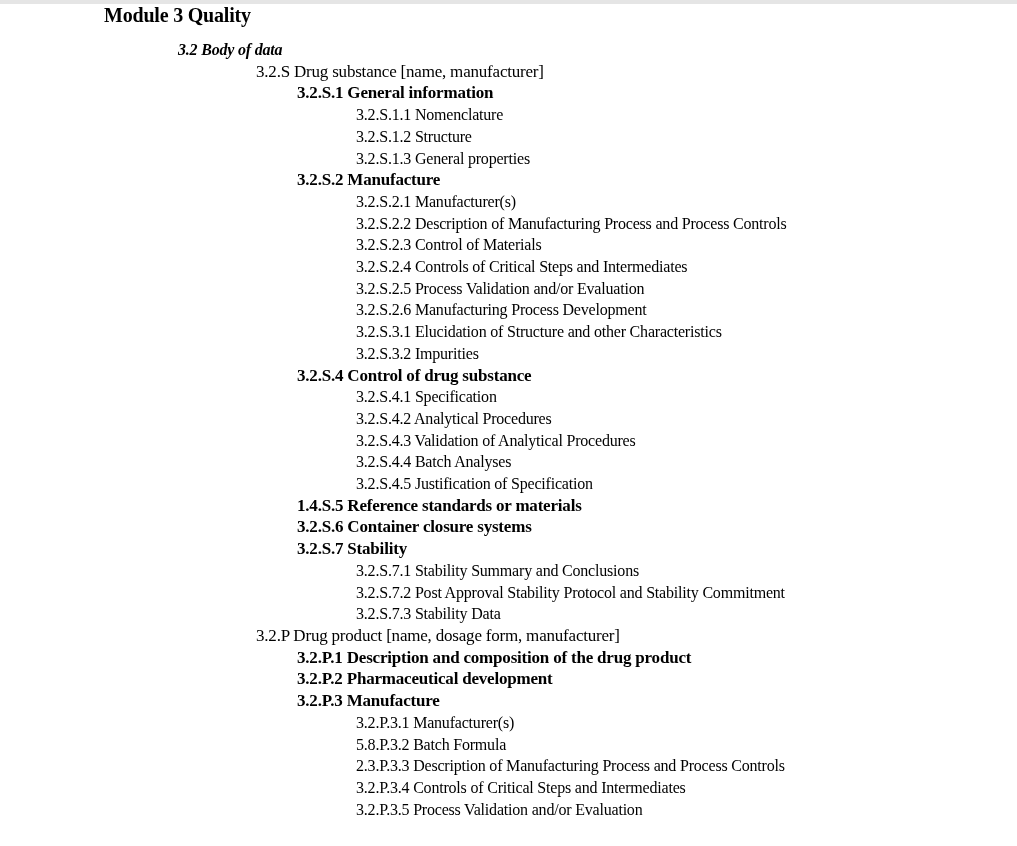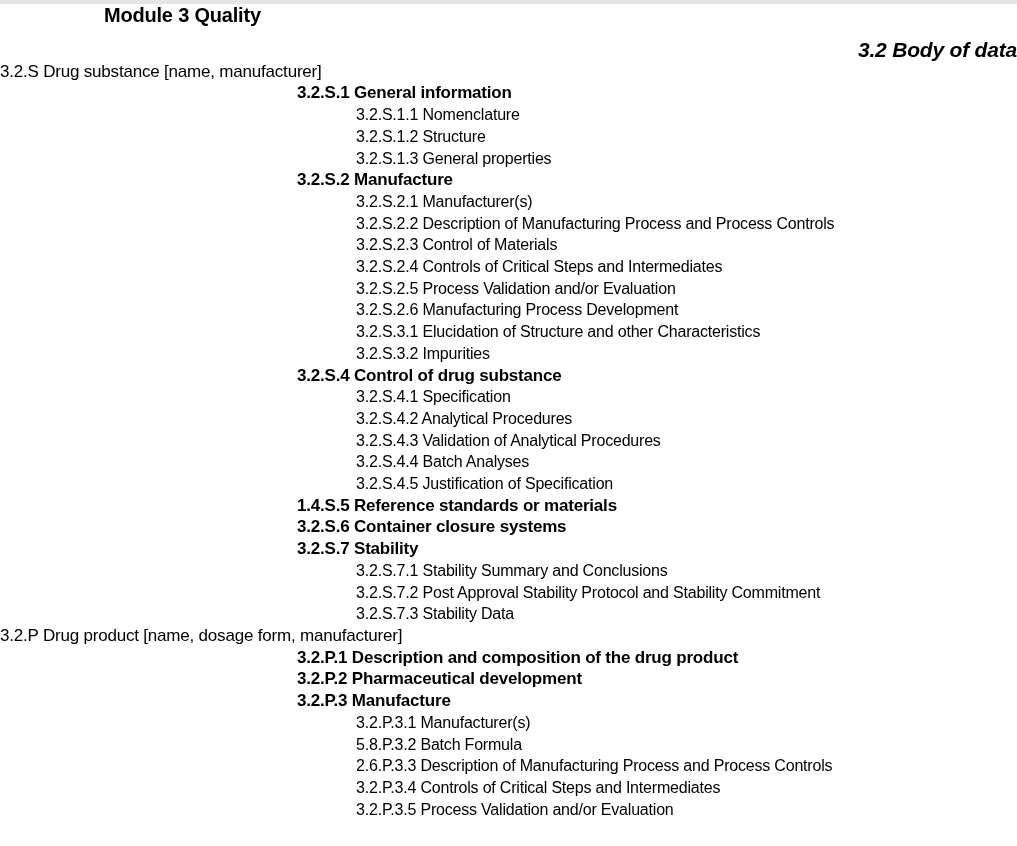--- a/index.html
+++ b/index.html
@@ -6,21 +6,21 @@
     margin: 0;
     padding: 0;
     background: #ffffff;
   }
   .page {
     position: relative;
     width: 1017px;
     height: 846px;
     background: #ffffff;
     overflow: hidden;
-    font-family: Liberation Sans, sans-serif;
+    font-family: Liberation Serif, serif;
     color: #000000;
   }
   .top-strip {
     position: absolute;
     top: 0;
     left: 0;
     width: 100%;
     height: 4px;
     background: #e5e5e5;
   }
@@ -40,28 +40,27 @@
     left: 0;
     right: 0;
   }
   .line {
     line-height: 21.7px;
     font-size: 16px;
     white-space: pre;
     letter-spacing: -0.2px;
   }
   .lvl1 { padding-left: 178px; }
-  .lvl2 { }
+  .lvl2 { padding-left: 256px; }
   .lvl3 { padding-left: 297px; }
   .lvl4 { padding-left: 356px; }
   .line.bold-italic {
     font-weight: bold;
     font-style: italic;
-    font-size: 21px;
-    text-align: right;
+    font-size: 16px;
   }
   .line.bold {
     font-weight: bold;
     font-size: 17px;
   }
   .line.regular-large {
     font-size: 17px;
   }
 </style>
 </head>
@@ -97,17 +96,17 @@
       <div class="line lvl3 bold">3.2.S.7 Stability</div>
       <div class="line lvl4 regular">3.2.S.7.1 Stability Summary and Conclusions</div>
       <div class="line lvl4 regular">3.2.S.7.2 Post Approval Stability Protocol and Stability Commitment</div>
       <div class="line lvl4 regular">3.2.S.7.3 Stability Data</div>
       <div class="line lvl2 regular-large">3.2.P Drug product [name, dosage form, manufacturer]</div>
       <div class="line lvl3 bold">3.2.P.1 Description and composition of the drug product</div>
       <div class="line lvl3 bold">3.2.P.2 Pharmaceutical development</div>
       <div class="line lvl3 bold">3.2.P.3 Manufacture</div>
       <div class="line lvl4 regular">3.2.P.3.1 Manufacturer(s)</div>
       <div class="line lvl4 regular">5.8.P.3.2 Batch Formula</div>
-      <div class="line lvl4 regular">2.6.P.3.3 Description of Manufacturing Process and Process Controls</div>
+      <div class="line lvl4 regular">2.3.P.3.3 Description of Manufacturing Process and Process Controls</div>
       <div class="line lvl4 regular">3.2.P.3.4 Controls of Critical Steps and Intermediates</div>
       <div class="line lvl4 regular">3.2.P.3.5 Process Validation and/or Evaluation</div>
     </div>
 </div>
 
 </body></html>

